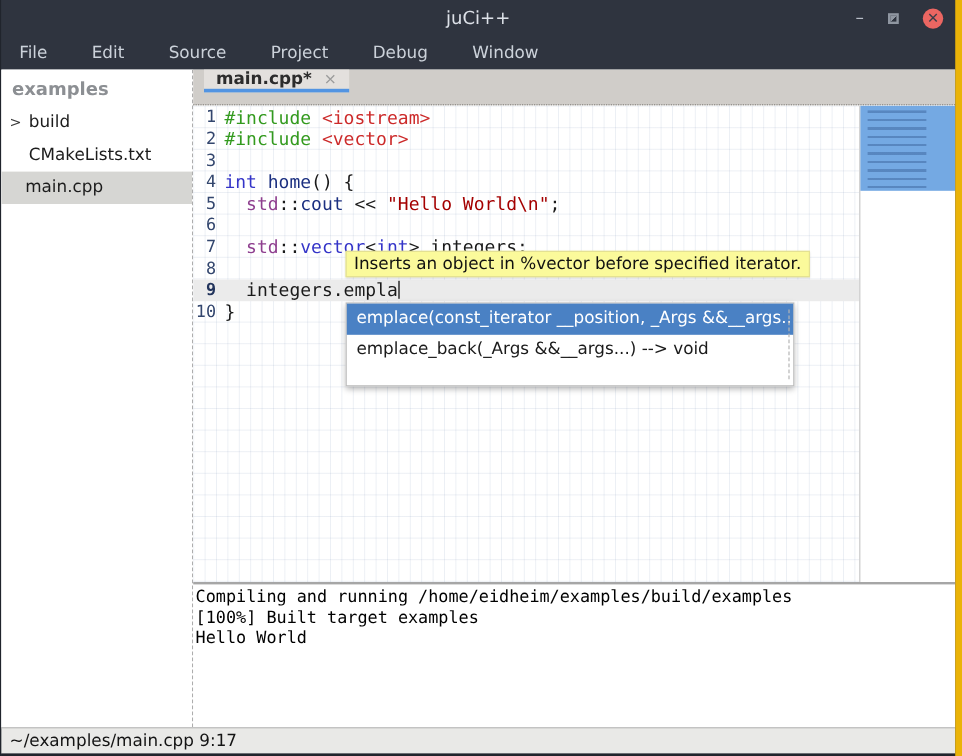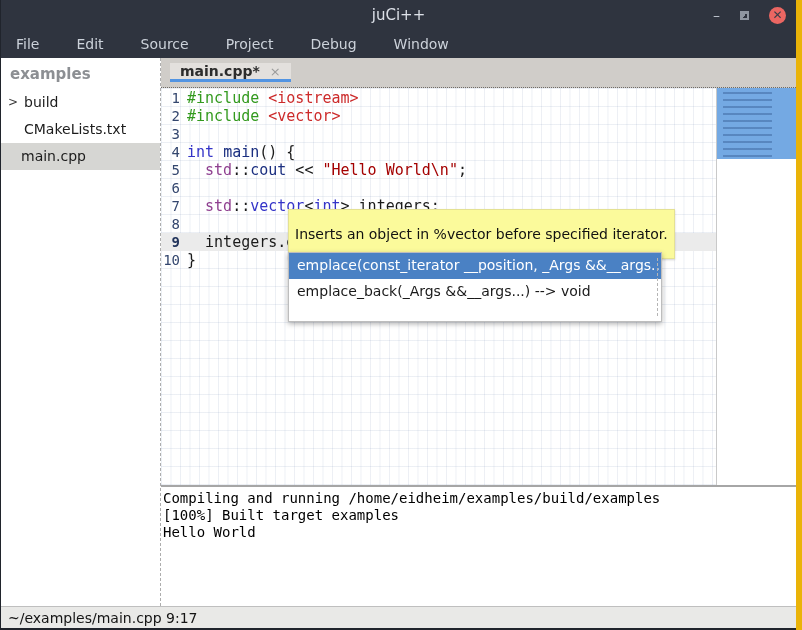--- a/index.html
+++ b/index.html
@@ -30,21 +30,21 @@
   .sidebar { width:160px; flex:0 0 160px; background:#ffffff; border-right:1px dashed #adadad; overflow:hidden; }
   .side-header { font-weight:bold; font-size:15px; color:#8c8f93; padding:7px 10px 6px 9px; }
   .tree-row { position:relative; height:27px; line-height:27px; font-size:14px; color:#1c1c1c; padding-left:23px; }
   .tree-row.selected { background:#d6d6d3;padding-left:20px; }
   .chev { position:absolute; left:7px; top:0; color:#3a3a3a; font-size:12px; }
 
   
   .rightcol { flex:1 1 auto; display:flex; flex-direction:column; min-width:0; }
 
   
-  .tabbar { height:30px; flex:0 0 30px; background:#d0cdc9; border-bottom:1px dotted #6f6c68; display:flex; align-items:center; }
+  .tabbar { height:30px; flex:0 0 30px; background:#d0cdc9; border-bottom:1px dotted #6f6c68; display:flex; align-items:flex-start; }
   .tab { margin-left:9px; background:#e3e0dd; display:flex; align-items:center; padding:0 10px;
          border-bottom:3px solid #5294e2; }
   .tab-label { font-weight:bold; font-size:14px; color:#2c2c2c; }
   .tab-close { color:#9b9b9b; font-size:13px; margin-left:10px; }
 
   
   .editor { position:relative; flex:1 1 auto; background:#fff; overflow:hidden; }
   .grid-layer { position:absolute; left:0; top:0; bottom:0; right:80px; background-color:#fff;
     background-image:
       linear-gradient(to right, rgba(110,135,175,0.13) 1px, transparent 1px),
@@ -68,21 +68,21 @@
   .caret { display:inline-block; width:1px; height:15px; background:#000; vertical-align:-2px; }
 
   
   .minimap { position:absolute; right:0; top:0; bottom:0; width:80px; background:#fff; border-left:1px solid #c9c9c9; }
   .minimap-slider { position:absolute; left:0; right:0; top:0; height:71px; background:#74a9e3;
     background-image:repeating-linear-gradient(to bottom, rgba(35,70,125,0.35) 0 2px, transparent 2px 7px);
     background-size:62% 100%; background-repeat:no-repeat; background-position:6px 4px; }
 
   
   .tooltip { position:absolute; left:127px; top:121px; background:#fbfa9b; border:1px solid #e4e193;
-             color:#111; font-size:14px; padding:16px 6px; white-space:nowrap; box-shadow:0 1px 2px rgba(0,0,0,.18); z-index:4; }
+             color:#111; font-size:14px; padding:2px 6px; white-space:nowrap; box-shadow:0 1px 2px rgba(0,0,0,.18); z-index:4; }
 
   
   .completion { position:absolute; left:127px; top:164px; width:374px; height:70px; background:#fff;
                 border:1px solid #bdbdbd; box-shadow:0 2px 5px rgba(0,0,0,.3); z-index:5; }
   .completion::after { content:""; position:absolute; right:3px; top:5px; bottom:5px; border-right:1px dashed #b5b5b5; }
   .comp-row { font-size:14px; color:#1a1a1a; padding:4px 8px 3px 8px; height:26px; white-space:nowrap; overflow:hidden; }
   .comp-row.sel { background:#4a81c4; color:#ffffff; }
 
   
   .output { flex:0 0 121px; background:#fff; border-top:2px solid #a6a6a6;
@@ -137,21 +137,21 @@
           <span class="tab-close">×</span>
         </div>
       </div>
 
       <div class="editor">
         <div class="grid-layer"></div>
         <div class="code-lines">
             <div class="line"><span class="ln">1</span><span class="lc"><span class="pp">#include</span><span class="pl"> </span><span class="inc">&lt;iostream&gt;</span></span></div>
             <div class="line"><span class="ln">2</span><span class="lc"><span class="pp">#include</span><span class="pl"> </span><span class="inc">&lt;vector&gt;</span></span></div>
             <div class="line"><span class="ln">3</span><span class="lc"></span></div>
-            <div class="line"><span class="ln">4</span><span class="lc"><span class="kw">int</span><span class="pl"> </span><span class="fn">main</span><span class="pl">() {</span></span></div>
+            <div class="line"><span class="ln">4</span><span class="lc"><span class="kw">int</span><span class="pl"> </span><span class="fn">home</span><span class="pl">() {</span></span></div>
             <div class="line"><span class="ln">5</span><span class="lc"><span class="pl">  </span><span class="ns">std</span><span class="pl">::</span><span class="fn">cout</span><span class="pl"> &lt;&lt; </span><span class="str">"Hello World\n"</span><span class="pl">;</span></span></div>
             <div class="line"><span class="ln">6</span><span class="lc"></span></div>
             <div class="line"><span class="ln">7</span><span class="lc"><span class="pl">  </span><span class="ns">std</span><span class="pl">::</span><span class="ty">vector</span><span class="pl">&lt;</span><span class="ty">int</span><span class="pl">&gt; integers;</span></span></div>
             <div class="line"><span class="ln">8</span><span class="lc"></span></div>
             <div class="line current"><span class="ln">9</span><span class="lc"><span class="pl">  integers.empla</span><span class="caret"></span></span></div>
             <div class="line"><span class="ln">10</span><span class="lc"><span class="pl">}</span></span></div>
           </div>
         <div class="minimap">
           <div class="minimap-slider"></div>
         </div>

